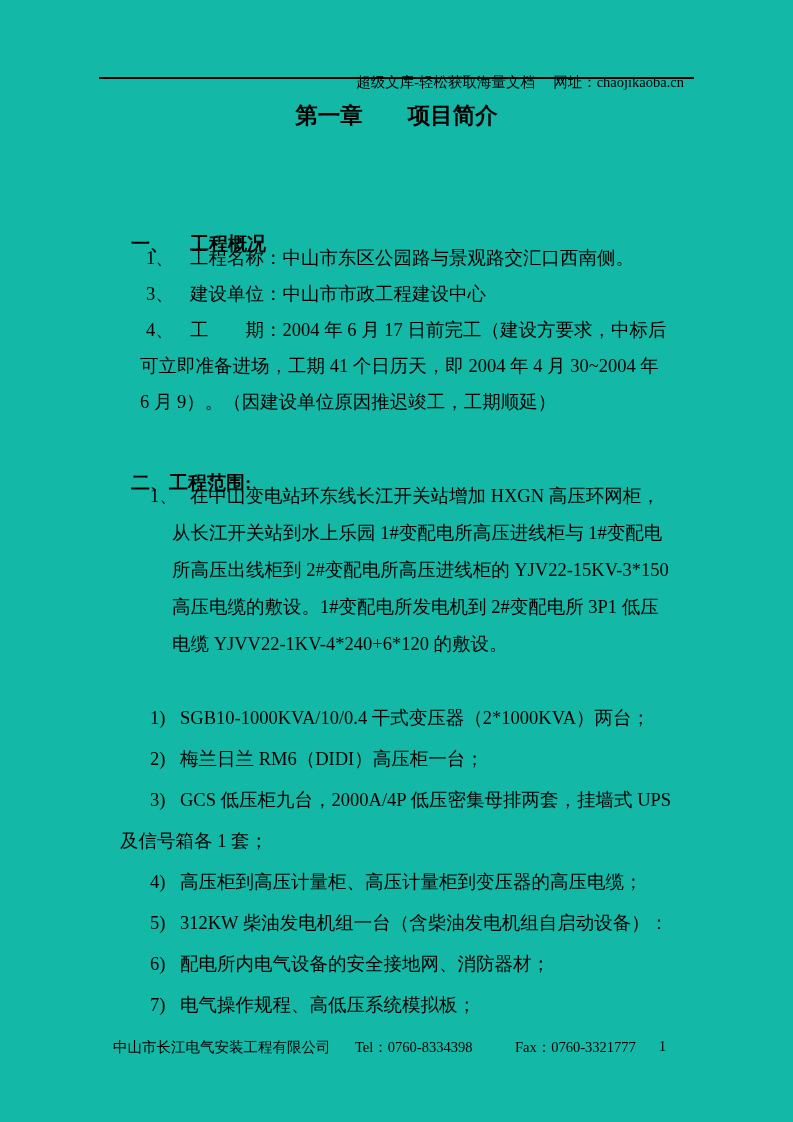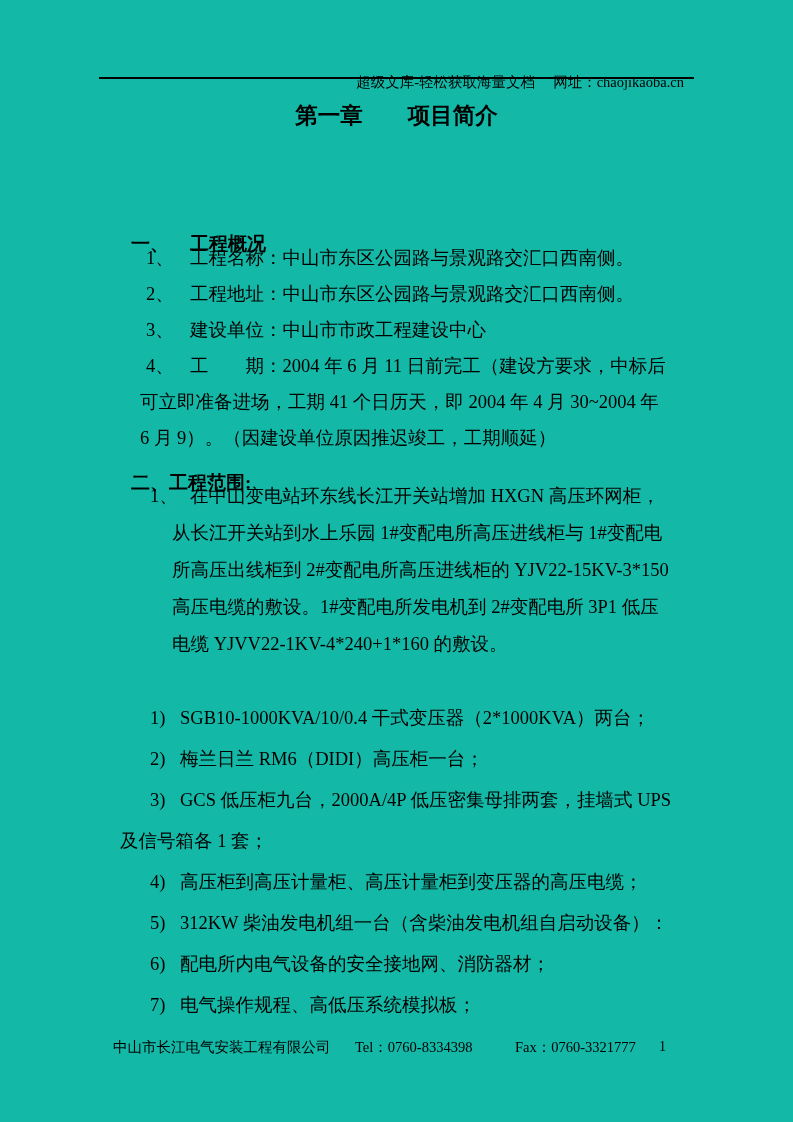--- a/index.html
+++ b/index.html
@@ -109,37 +109,36 @@
   <div class="header-rule"></div>
 
   <div class="chapter-title">第一章　　项目简介</div>
 
   <div class="h3 h3-overview">
     <span class="h3num">一、</span><span class="h3-title">工程概况</span>
   </div>
 
   <div class="overview-block">
     <div class="line sec-item"><span class="num">1、</span><span>工程名称：中山市东区公园路与景观路交汇口西南侧。</span></div>
-    <div class="line sec-item"><span class="num">2、</span><span>工程地址：中山市东区公园路与景观路交汇口西南侧。</span></div>
     <div class="line sec-item"><span class="num">3、</span><span>建设单位：中山市市政工程建设中心</span></div>
-    <div class="line sec-item"><span class="num">4、</span><span>工　　期：2004 年 6 月 11 日前完工（建设方要求，中标后</span></div>
+    <div class="line sec-item"><span class="num">4、</span><span>工　　期：2004 年 6 月 17 日前完工（建设方要求，中标后</span></div>
     <div class="line sec-cont">可立即准备进场，工期 41 个日历天，即 2004 年 4 月 30~2004 年</div>
     <div class="line sec-cont">6 月 9）。（因建设单位原因推迟竣工，工期顺延）</div>
   </div>
 
   <div class="h3 h3-scope">
     <span class="h3num">二、</span><span>工程范围:</span>
   </div>
 
   <div class="scope-block">
     <div class="line scope-item"><span class="num">1、</span><span>在中山变电站环东线长江开关站增加 HXGN 高压环网柜，</span></div>
     <div class="line scope-cont">从长江开关站到水上乐园 1#变配电所高压进线柜与 1#变配电</div>
     <div class="line scope-cont">所高压出线柜到 2#变配电所高压进线柜的 YJV22-15KV-3*150</div>
     <div class="line scope-cont">高压电缆的敷设。1#变配电所发电机到 2#变配电所 3P1 低压</div>
-    <div class="line scope-cont">电缆 YJVV22-1KV-4*240+1*160 的敷设。</div>
+    <div class="line scope-cont">电缆 YJVV22-1KV-4*240+6*120 的敷设。</div>
   </div>
 
   <div class="paren-block">
     <div class="line p-item"><span class="num">1)</span><span>SGB10-1000KVA/10/0.4 干式变压器（2*1000KVA）两台；</span></div>
     <div class="line p-item"><span class="num">2)</span><span>梅兰日兰 RM6（DIDI）高压柜一台；</span></div>
     <div class="line p-item"><span class="num">3)</span><span>GCS 低压柜九台，2000A/4P 低压密集母排两套，挂墙式 UPS</span></div>
     <div class="line p-cont">及信号箱各 1 套；</div>
     <div class="line p-item"><span class="num">4)</span><span>高压柜到高压计量柜、高压计量柜到变压器的高压电缆；</span></div>
     <div class="line p-item"><span class="num">5)</span><span>312KW 柴油发电机组一台（含柴油发电机组自启动设备）：</span></div>
     <div class="line p-item"><span class="num">6)</span><span>配电所内电气设备的安全接地网、消防器材；</span></div>

